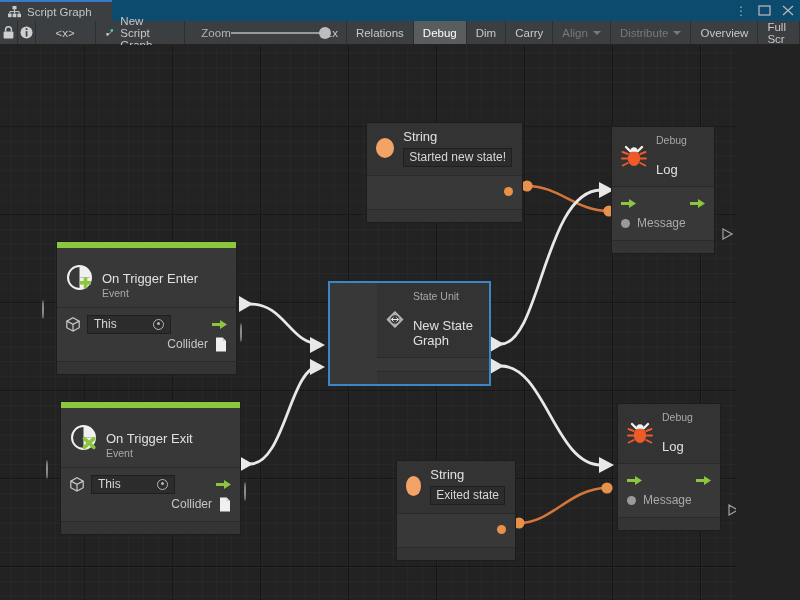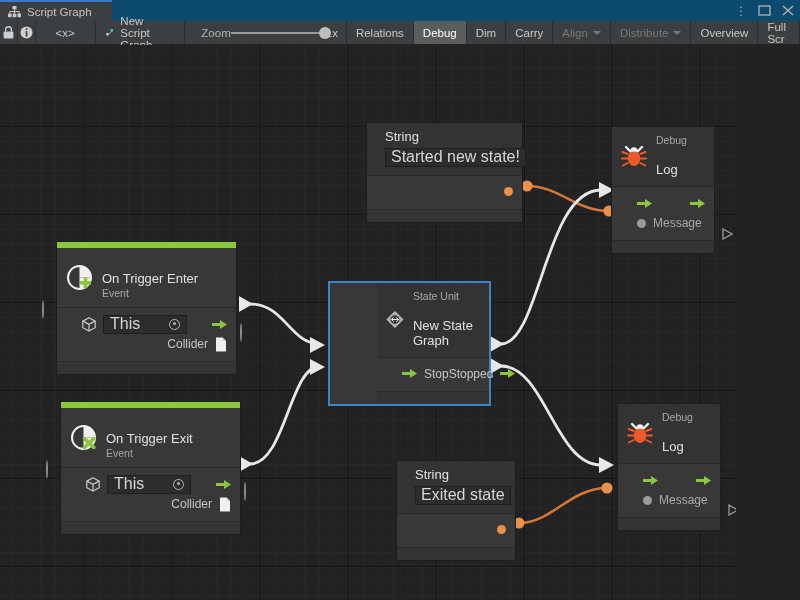--- a/index.html
+++ b/index.html
@@ -104,38 +104,38 @@
     display: flex; align-items: center; gap: 9px;
     padding: 7px 10px 8px 9px;
     background: #383838;
     border-bottom: 1px solid #2a2a2a;
   }
   .node-header.dark { background: #333333; }
   .node-titles { display: flex; flex-direction: column; line-height: 1.15; }
   .node-title-sm { font-size: 10.5px; color: #a8a8a8; }
   .node-title-lg { font-size: 13px; color: #e0e0e0; margin-top: 17px; }
   .node-title-one { font-size: 13px; color: #e0e0e0; }
-  .node-body { padding: 6px 9px 7px 9px; position: relative; margin-left: 16px; }
+  .node-body { padding: 6px 9px 7px 9px; position: relative; }
   .node-footer { height: 13px; background: #343434; border-top: 1px solid #2a2a2a; }
 
   .row { display: flex; align-items: center; justify-content: space-between; min-height: 20px; }
   .row-left { display: flex; align-items: center; gap: 7px; }
   .row-right { display: flex; align-items: center; gap: 7px; }
   .port-label { font-size: 12px; color: #c6c6c6; }
   .port-label.dim { color: #a9a9a9; }
 
   
   .arrow-green { width: 15px; height: 11px; display: block; }
   .dot-grey { width: 9px; height: 9px; border-radius: 50%; background: #9a9a9a; display: block; }
   .dot-orange { width: 9px; height: 9px; border-radius: 50%; background: #e8914a; display: block; }
   .dot-orange-lg { width: 20px; height: 20px; border-radius: 50%; background: #f2a365; display: block; }
 
   .field {
     background: #2c2c2c; border: 1px solid #1f1f1f;
-    color: #d6d6d6; font-size: 16px;
+    color: #d6d6d6; font-size: 12px;
     padding: 2px 6px; height: 19px;
     display: flex; align-items: center; justify-content: space-between;
   }
   .obj-field { width: 84px; }
   .str-field { padding: 2px 5px; white-space: nowrap; overflow: hidden; }
   .radio-o {
     width: 11px; height: 11px; border-radius: 50%;
     border: 1.5px solid #b6b6b6; position: relative; flex: 0 0 auto;
   }
   .radio-o::after {
@@ -428,34 +428,20 @@
           <path d="M13.5 1.5 L25.5 13.5 L13.5 25.5 L1.5 13.5 Z" fill="#a8a8a8" stroke="#d8d8d8" stroke-width="1.4"></path>
           <circle cx="13.5" cy="13.5" r="6.6" fill="#3a3a3a"></circle>
           <path d="M8.8 13.5 H18.2 M11 10.8 L8.2 13.5 L11 16.2 M16 10.8 L18.8 13.5 L16 16.2" stroke="#eaeaea" stroke-width="1.5" fill="none" stroke-linecap="round" stroke-linejoin="round"></path>
         </svg>
         <div class="node-titles">
           <span class="node-title-sm">State Unit</span>
           <span class="node-title-lg">New  State  Graph</span>
         </div>
       </div>
       <div class="node-body">
-        <div class="row">
-          <div class="row-left">
-            <svg class="arrow-green" viewBox="0 0 15 11">
-              <path d="M0 4 H8 V1 L15 5.5 L8 10 V7 H0 Z" fill="#8cc63f"></path>
-            </svg>
-            <span class="port-label">Stop</span>
-          </div>
-          <div class="row-right">
-            <span class="port-label">Stopped</span>
-            <svg class="arrow-green" viewBox="0 0 15 11">
-              <path d="M0 4 H8 V1 L15 5.5 L8 10 V7 H0 Z" fill="#8cc63f"></path>
-            </svg>
-          </div>
-        </div>
       </div>
       <div class="node-footer"></div>
     </div>
 
     <div class="node" style="left:396px; top:415px; width:120px;">
       <div class="node-header dark">
         <span class="dot-orange-lg"></span>
         <div class="node-titles">
           <span class="node-title-one">String</span>
           <span class="field str-field" style="margin-top:3px;">Exited state</span>

